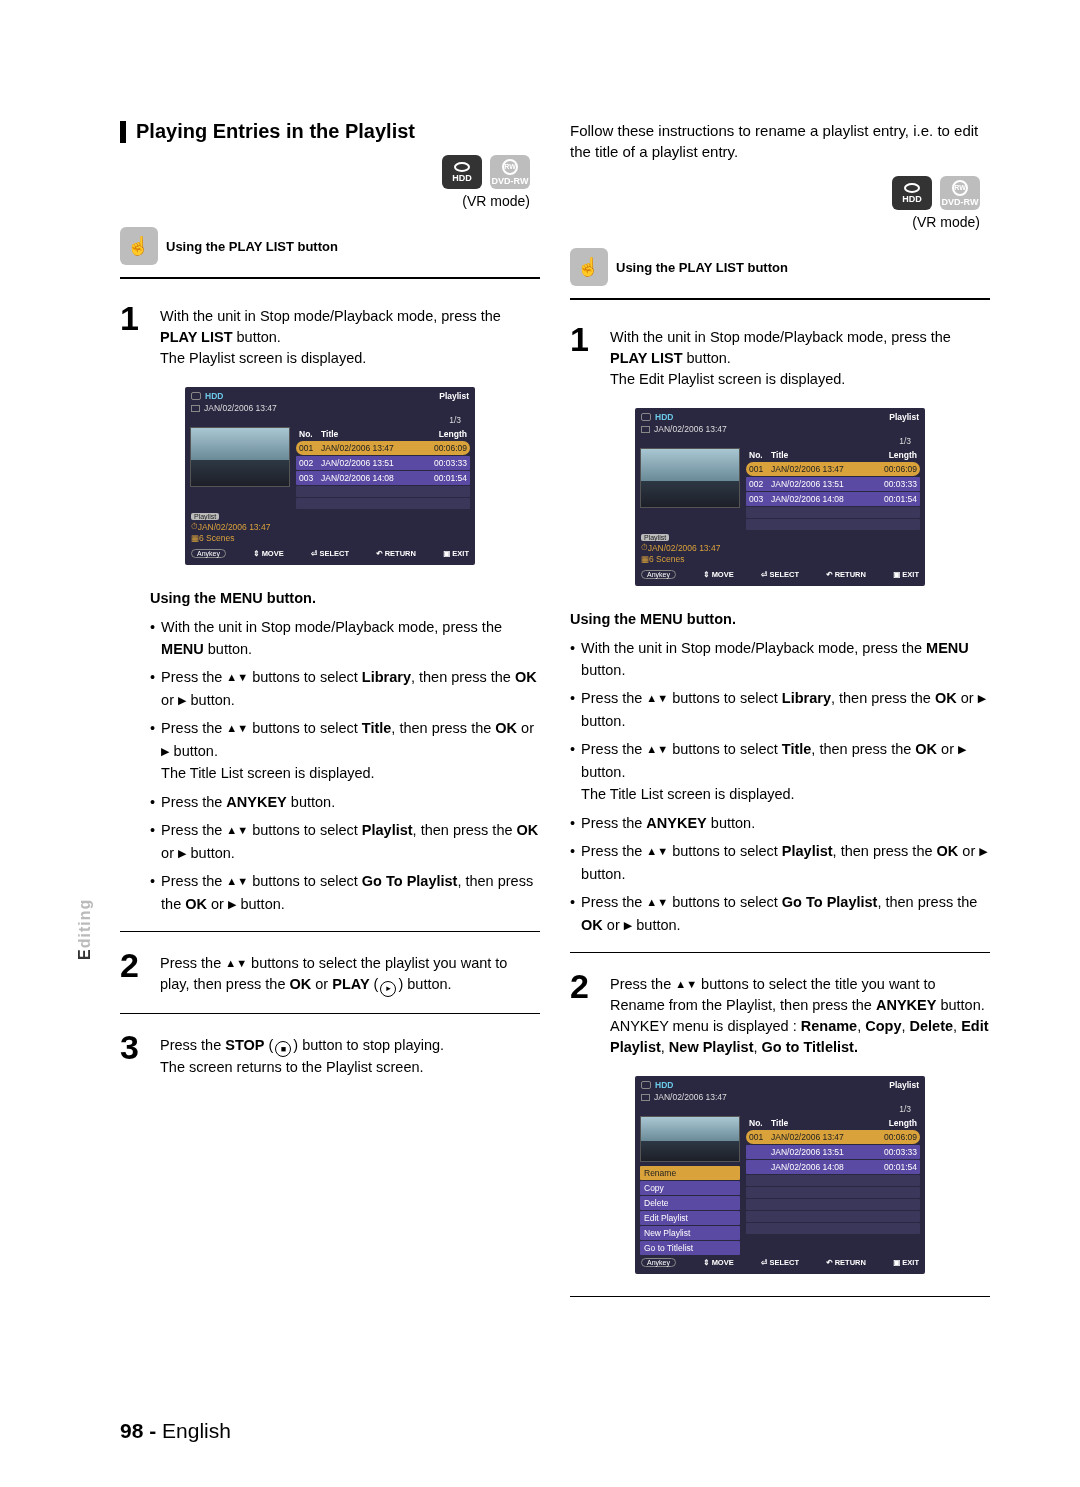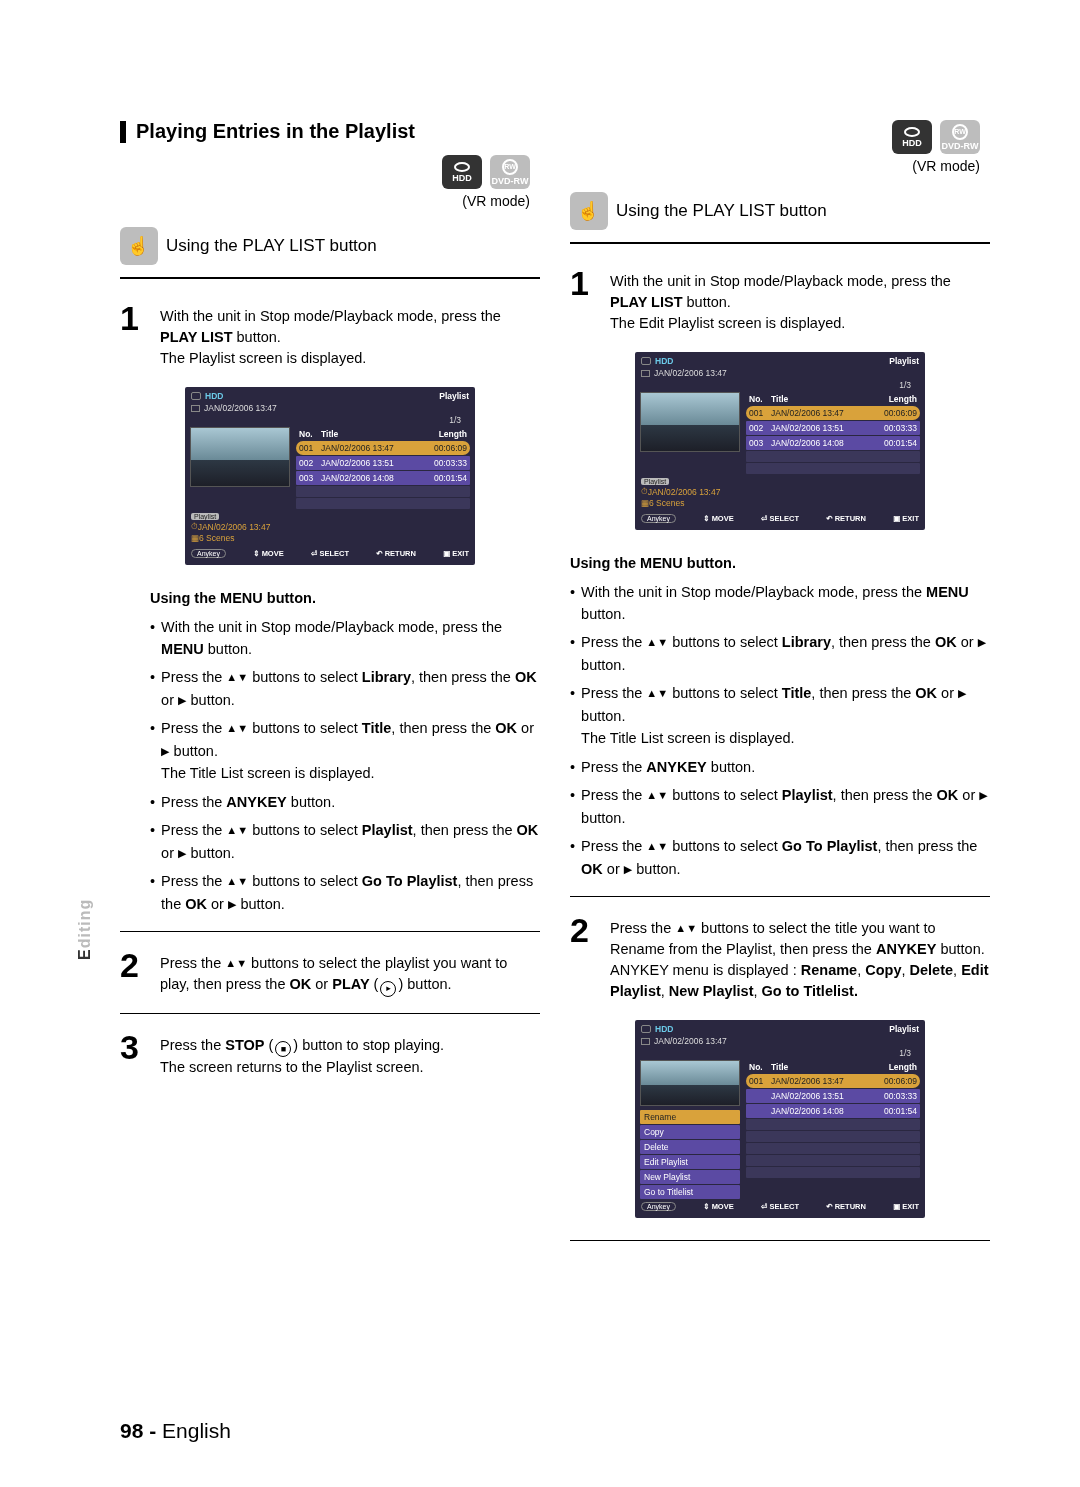--- a/index.html
+++ b/index.html
@@ -13,21 +13,21 @@
   .intro { font-size: 15px; line-height: 1.4; margin-bottom: 14px; }
   .badges { display: flex; align-items: flex-end; justify-content: flex-end; gap: 8px; margin-right: 10px; margin-bottom: 4px; }
   .badge { width: 40px; height: 34px; border-radius: 6px; display: flex; flex-direction: column; align-items: center; justify-content: center; font-size: 9px; font-weight: bold; color: #fff; }
   .badge.dark { background: #333; }
   .badge.light { background: #bdbdbd; color: #fff; }
   .badge .disc { width: 16px; height: 10px; border: 2px solid currentColor; border-radius: 50%; margin-bottom: 1px; }
   .badge .ring { width: 16px; height: 16px; border: 2px solid currentColor; border-radius: 50%; margin-bottom: 1px; display:flex;align-items:center;justify-content:center;font-size:7px;}
   .mode-note { text-align: right; font-size: 14px; margin-right: 10px; margin-bottom: 18px; }
   .sub-row { display: flex; align-items: center; gap: 8px; margin-bottom: 10px; }
   .hand-icon { width: 38px; height: 38px; background: #bdbdbd; border-radius: 6px; display: flex; align-items: center; justify-content: center; color: #fff; font-size: 18px; }
-  .sub-row h3 { font-size: 17px; font-weight: normal; }
+  .sub-row h3 { font-size: 13px; font-weight: bold; }
   .thinrule { border: none; border-top: 2px solid #000; margin: 12px 0 22px 0; }
   .thinrule.light { border-top: 1px solid #000; margin: 16px 0; }
   .step { display: flex; align-items: flex-start; gap: 10px; font-size: 14.5px; line-height: 1.45; }
   .step .num { font-size: 34px; font-weight: bold; line-height: 1; width: 30px; }
   .step .body { flex: 1; padding-top: 5px; }
   .step .body b { font-weight: bold; }
   .bullets { font-size: 14.5px; line-height: 1.55; }
   .bullets .lead { font-weight: bold; margin-bottom: 6px; }
   .bullets ul { list-style: none; padding-left: 0; }
   .bullets li { display: flex; margin-bottom: 6px; }
@@ -213,20 +213,21 @@
       <div class="step">
         <div class="num">3</div>
         <div class="body">
           <span>Press the </span><b>STOP</b><span> (</span><span class="circ">■</span><span>)  button to stop playing.</span><br>
           <span>The screen returns to the Playlist screen.</span>
         </div>
       </div>
     </div>
 
     <div class="col">
+      <p class="intro">Follow these instructions to rename a playlist entry, i.e. to edit the title of a playlist entry.</p>
 
       <div class="badges">
         <div class="badge dark">
             <div class="disc"></div>
             <span>HDD</span>
           </div>
         <div class="badge light">
             <div class="ring">RW</div>
             <span>DVD-RW</span>
           </div>

